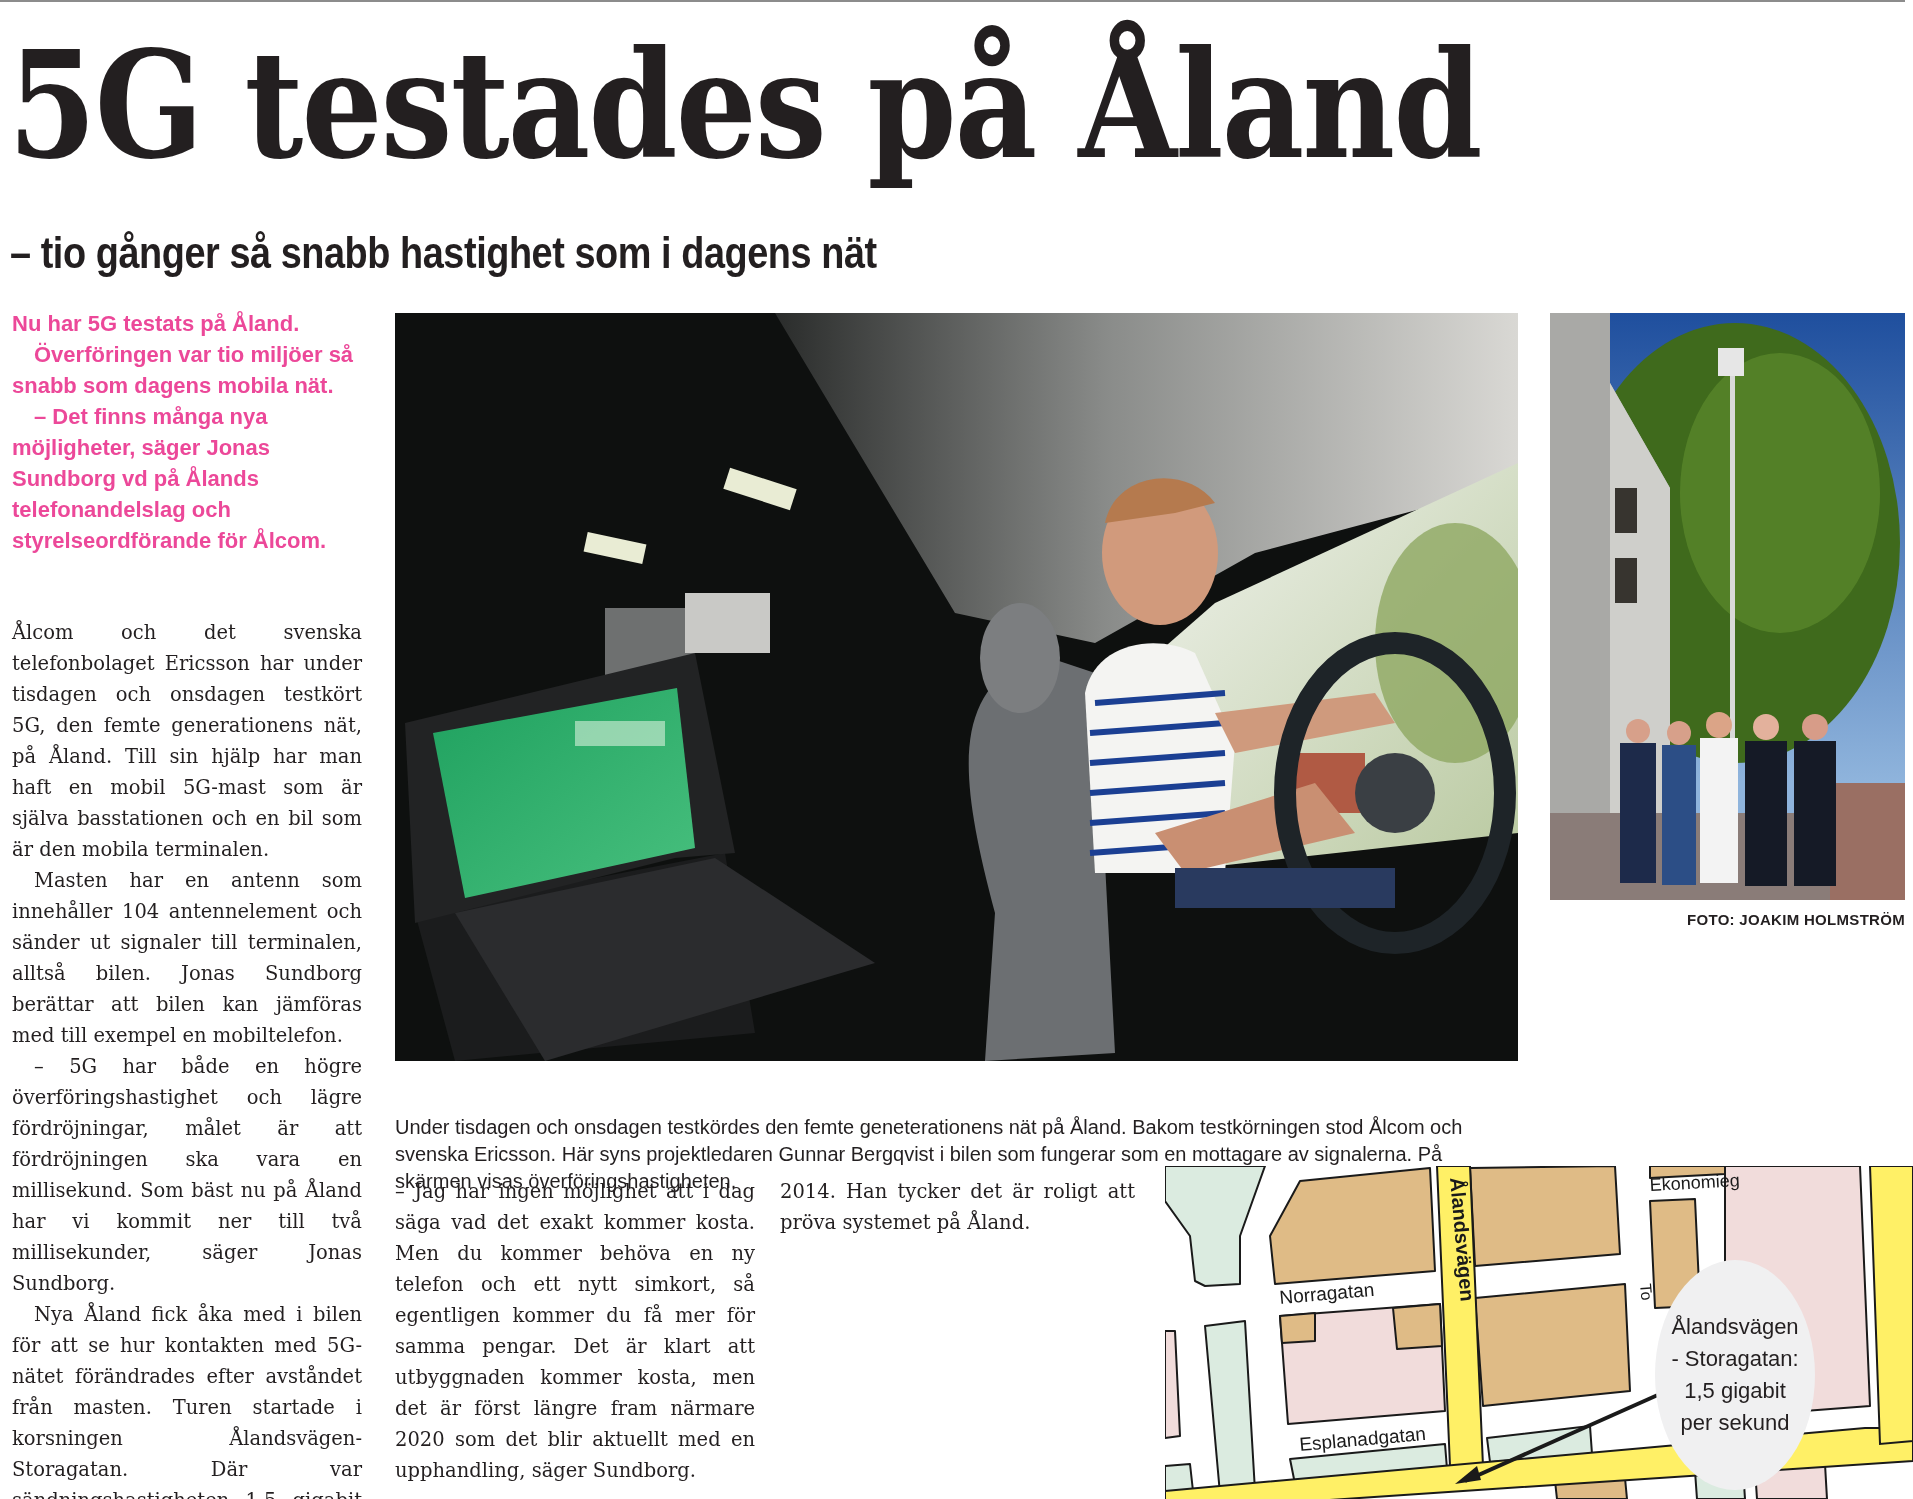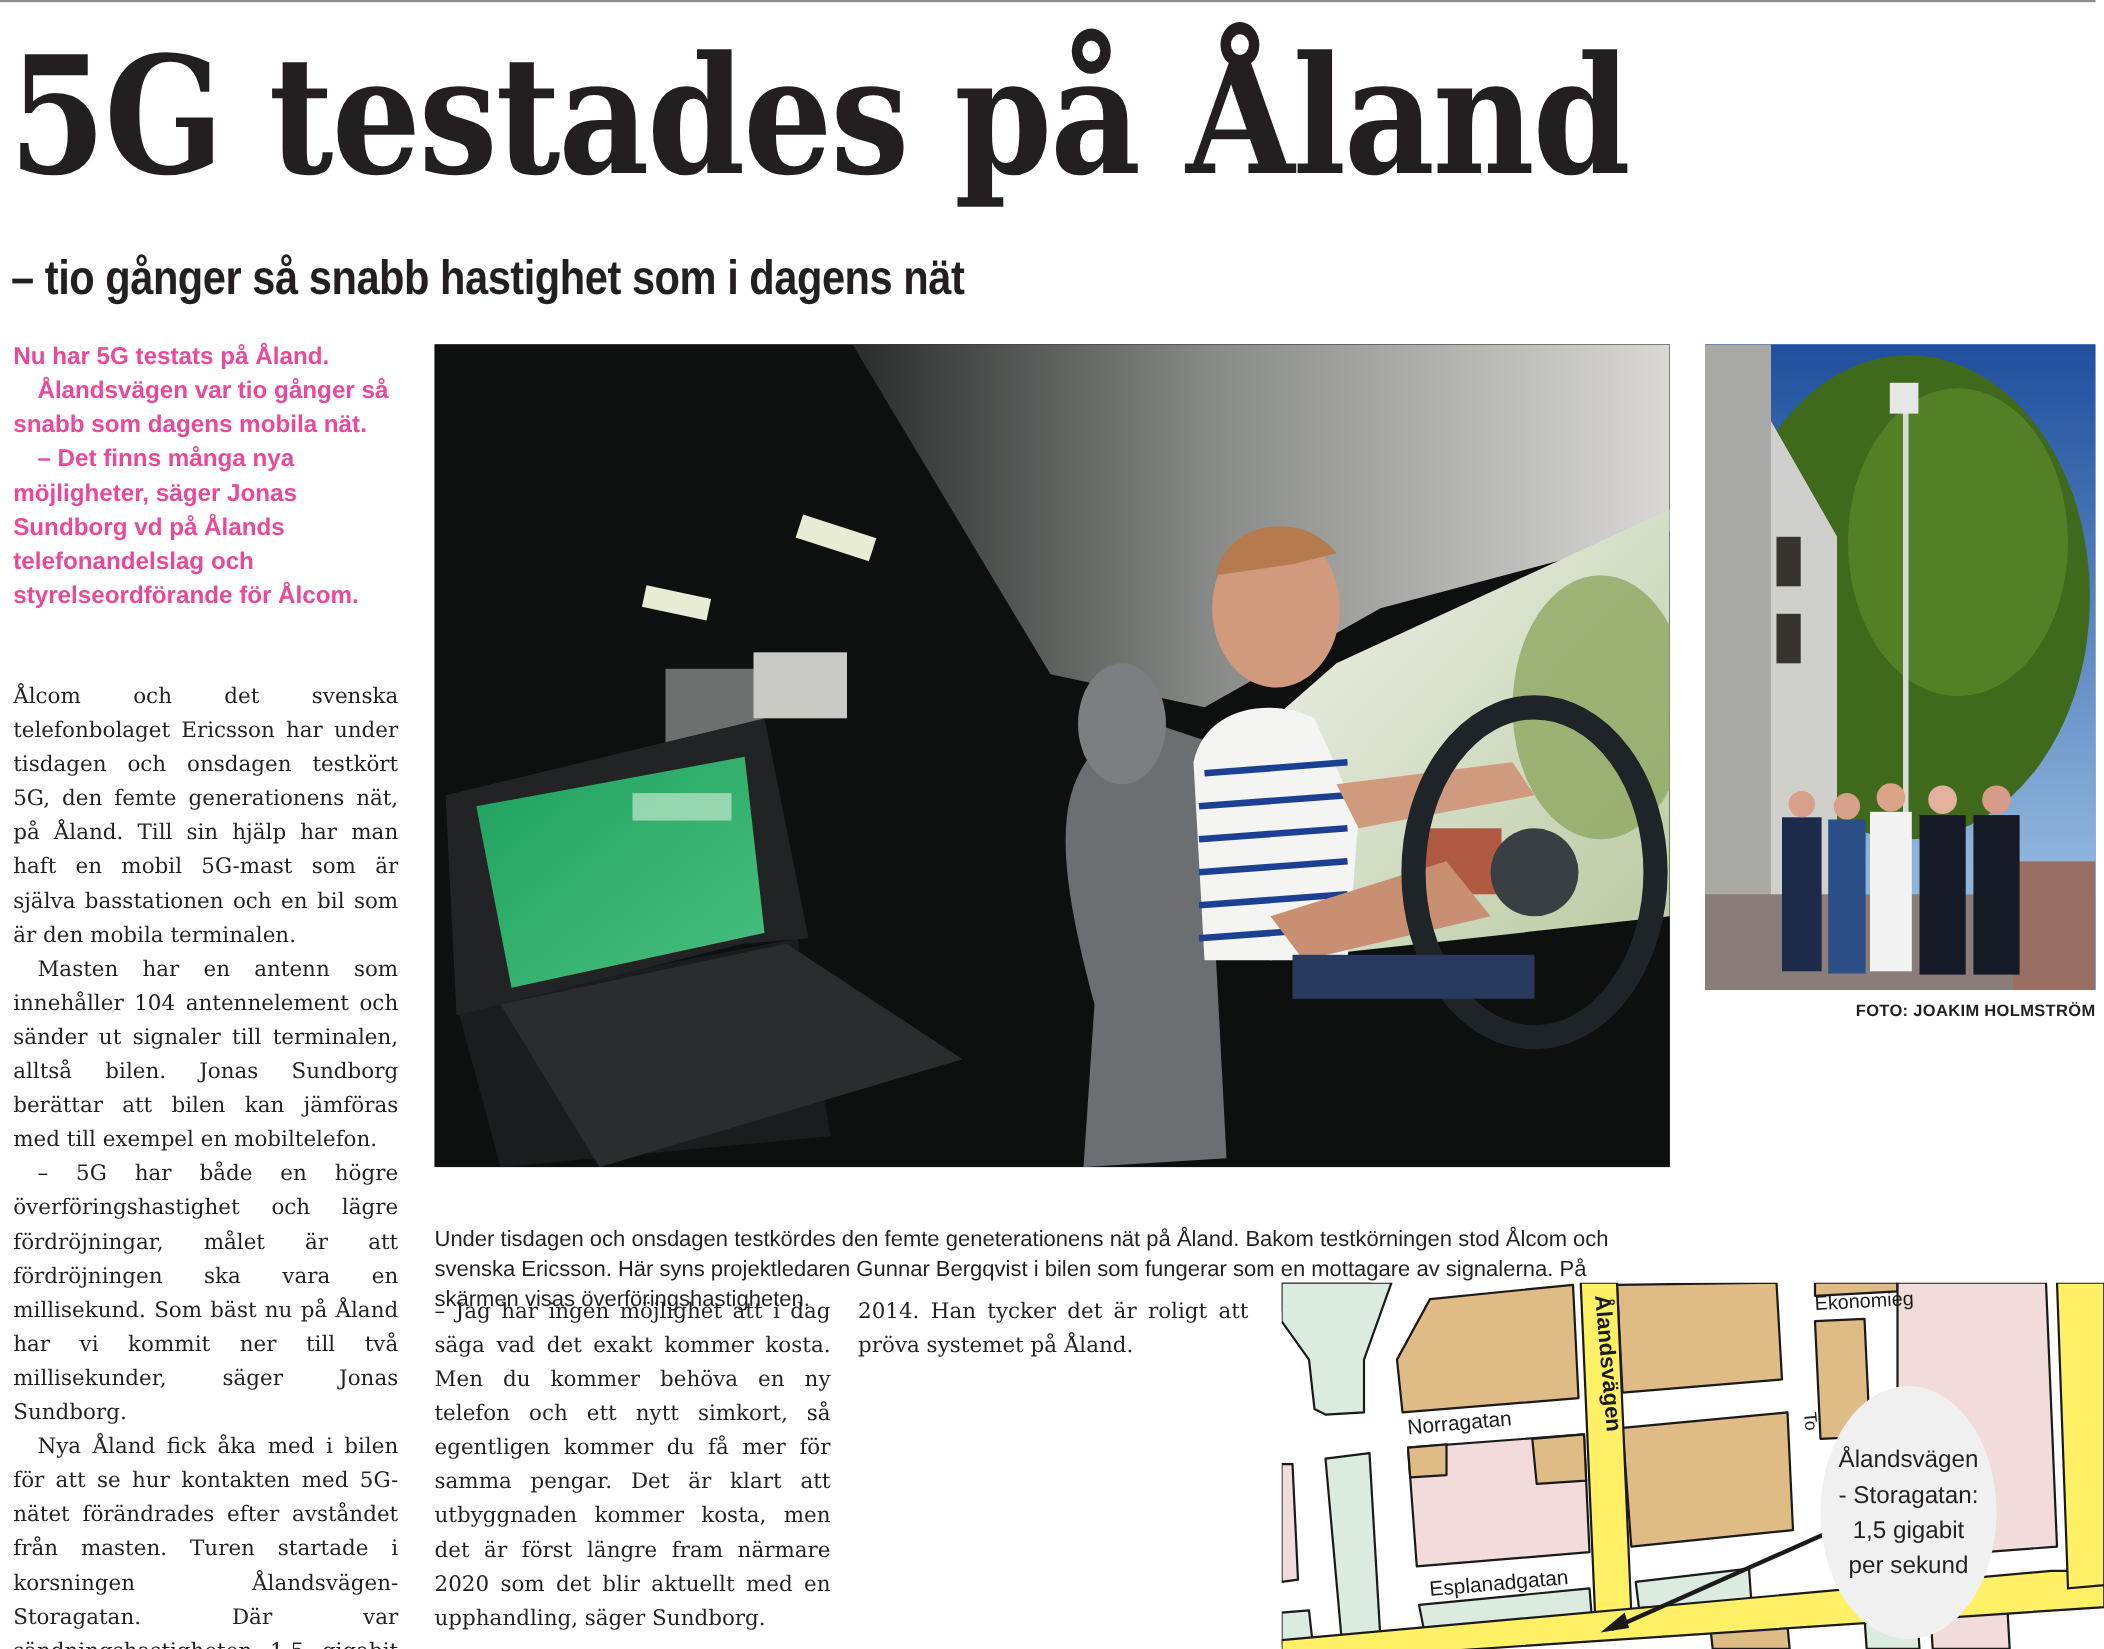--- a/index.html
+++ b/index.html
@@ -33,21 +33,21 @@
 </head>
 <body>
 
 <div class="topline"></div>
 
 <h1 class="headline">5G testades på Åland</h1>
 <h2 class="subhead">– tio gånger så snabb hastighet som i dagens nät</h2>
 
 <div class="ingress">
   <p>Nu har 5G testats på Åland.</p>
-  <p class="indent">Ålandsvägen var tio gånger så snabb som dagens mobila nät.</p>
+  <p class="indent">Överföringen var tio miljöer så snabb som dagens mobila nät.</p>
   <p class="indent">– Det finns många nya möjligheter, säger Jonas Sundborg vd på Ålands telefonandelslag och styrelseordförande för Ålcom.</p>
 </div>
 
 <div class="body-col col1">
   <p>Ålcom och det svenska telefonbolaget Ericsson har under tisdagen och onsdagen testkört 5G, den femte generationens nät, på Åland. Till sin hjälp har man haft en mobil 5G-mast som är själva basstationen och en bil som är den mobila terminalen.</p>
   <p class="indent">Masten har en antenn som innehåller 104 antennelement och sänder ut signaler till terminalen, alltså bilen. Jonas Sundborg berättar att bilen kan jämföras med till exempel en mobiltelefon.</p>
   <p class="indent">– 5G har både en högre överföringshastighet och lägre fördröjningar, målet är att fördröjningen ska vara en millisekund. Som bäst nu på Åland har vi kommit ner till två millisekunder, säger Jonas Sundborg.</p>
   <p class="indent">Nya Åland fick åka med i bilen för att se hur kontakten med 5G-nätet förändrades efter avståndet från masten. Turen startade i korsningen Ålandsvägen-Storagatan. Där var sändningshastigheten 1,5 gigabit per sekund. Dagens 4G-nät</p>
 </div>
 

